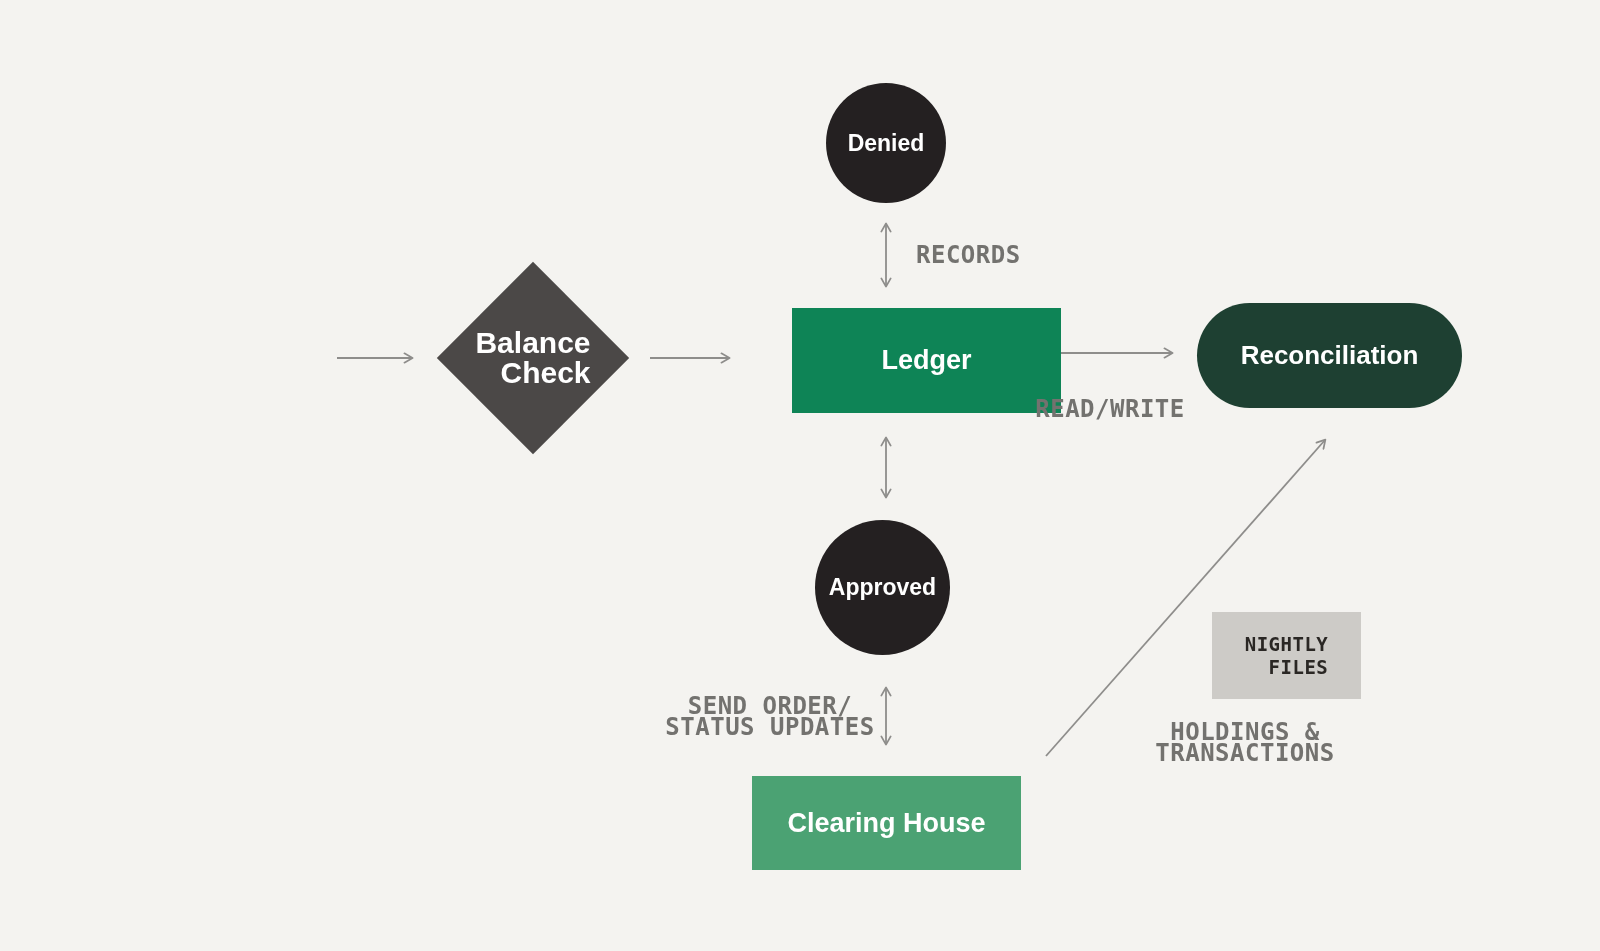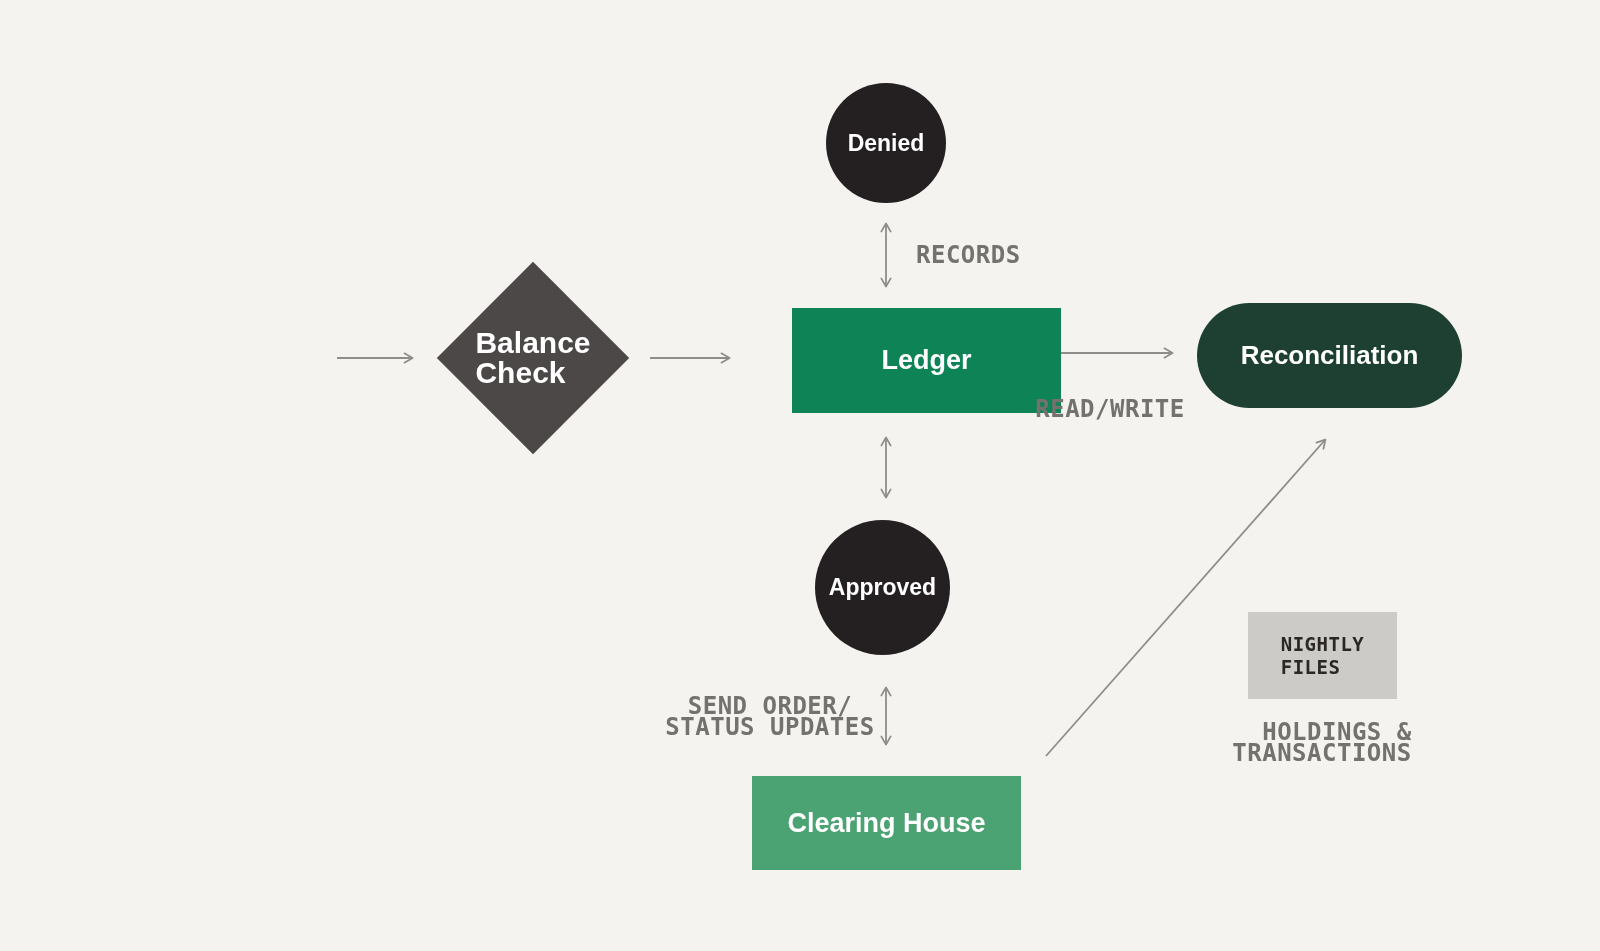--- a/index.html
+++ b/index.html
@@ -11,21 +11,21 @@
     overflow: hidden;
     font-family: "Liberation Sans", "DejaVu Sans", sans-serif;
   }
 
   
   .node {
     position: absolute;
     display: flex;
     align-items: center;
     justify-content: center;
-    text-align: left;
+    text-align: right;
     color: var(--text-white, #FFFFFF);
     font-weight: bold;
     white-space: pre-line;
   }
   .circle { border-radius: 50%; background: var(--node-dark, #242021); }
 
   #node-user {
     left: 128px; top: 263px; width: 185px; height: 185px;
     font-size: 26px; line-height: 30px;
   }
@@ -62,38 +62,38 @@
     left: 1197px; top: 303px; width: 265px; height: 105px;
     background: var(--reconciliation-green, #1E4032);
     border-radius: 53px;
     font-size: 26px;
   }
   #node-nightly-files {
     left: 1212px; top: 612px; width: 149px; height: 87px;
     background: var(--nightly-bg, #CDCBC7);
     color: var(--nightly-text, #2A2724);
     font-family: "DejaVu Sans Mono", "Liberation Mono", monospace;
-    font-size: 19px; line-height: 23px; letter-spacing: 0.5px; margin-left: 36px;
+    font-size: 19px; line-height: 23px; letter-spacing: 0.5px;
   }
 
   
   .mono-label {
     position: absolute;
     font-family: "DejaVu Sans Mono", "Liberation Mono", monospace;
     font-weight: bold;
     color: var(--label-gray, #73726F);
     font-size: 24px;
     line-height: 21px;
     letter-spacing: 0.5px;
     white-space: pre-line;
   }
   #label-records { left: 916px; top: 245px; }
   #label-read-write { left: 1110px; top: 387px; transform: translateX(-50%); text-align: center; margin-top: 12px; }
   #label-send-order { left: 770px; top: 696px; transform: translateX(-50%); text-align: center; }
-  #label-holdings { left: 1322px; top: 722px; transform: translateX(-50%); text-align: right; }
+  #label-holdings { left: 1245px; top: 722px; transform: translateX(-50%); text-align: center; }
 
   
   #edges-layer {
     position: absolute; left: 0; top: 0;
     width: 1600px; height: 951px;
     pointer-events: none;
   }
   .edge { stroke: var(--arrow-gray, #8E8D8B); stroke-width: 1.8; fill: none; }
   .edge-head { stroke: var(--arrow-gray, #8E8D8B); fill: none; }
 </style>

